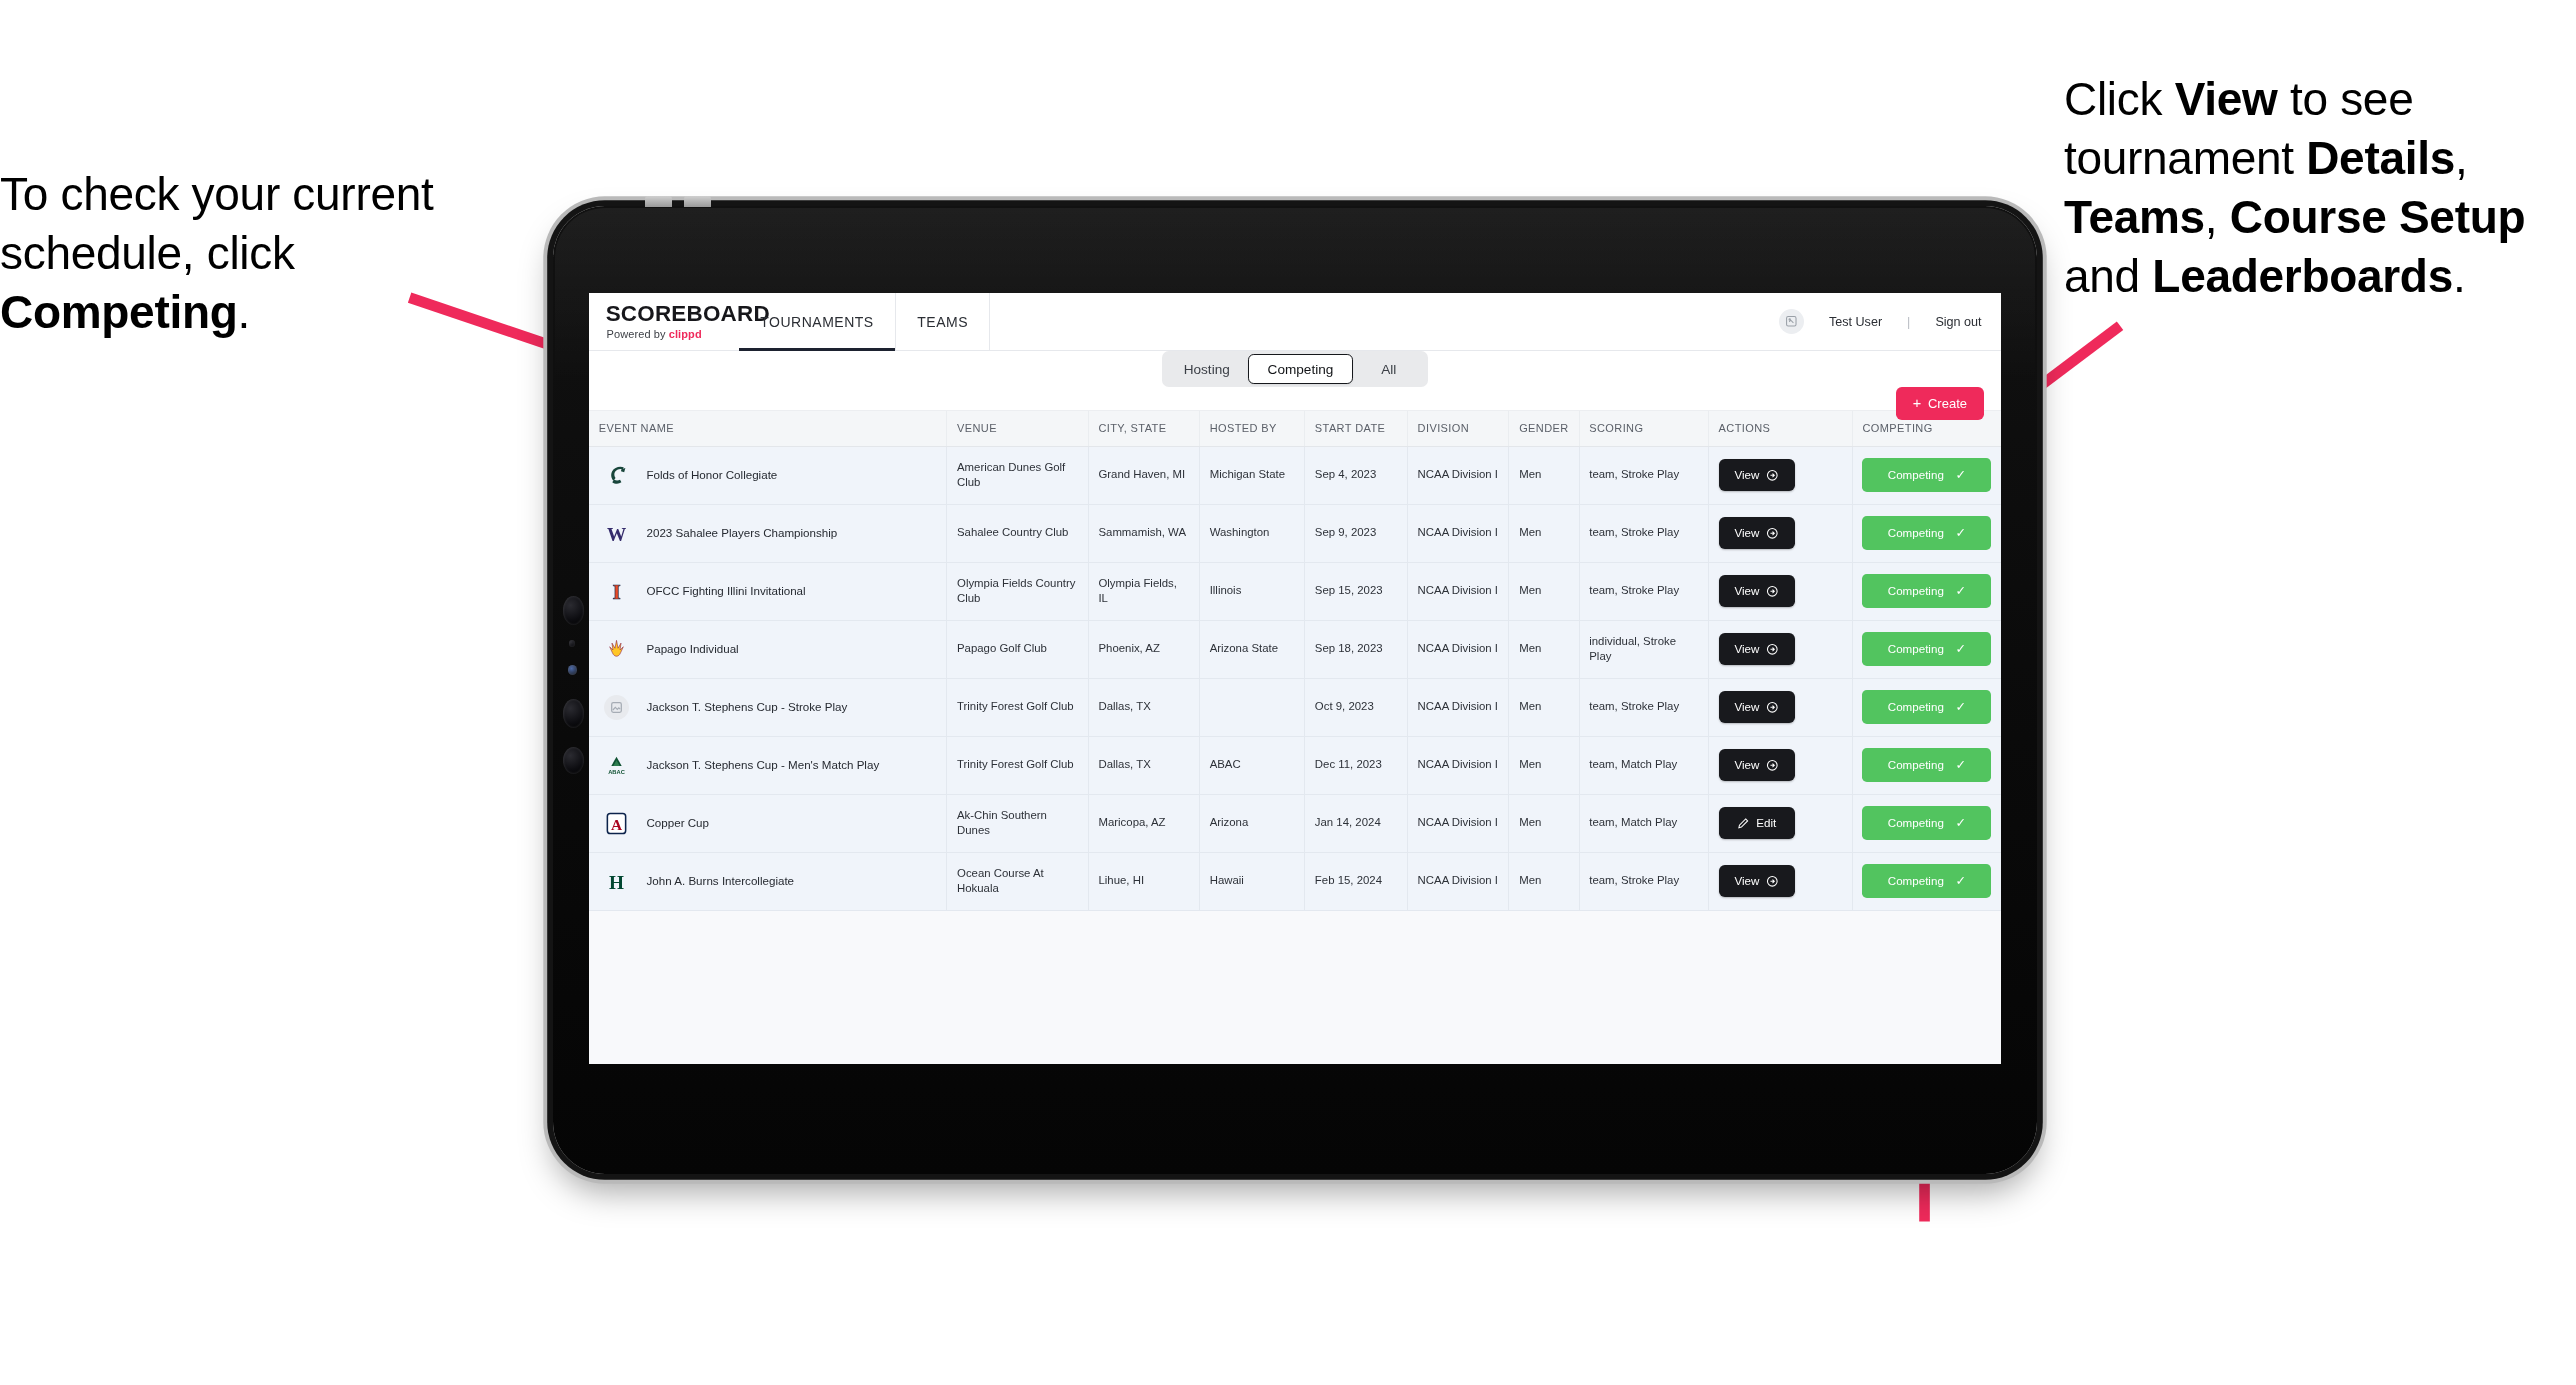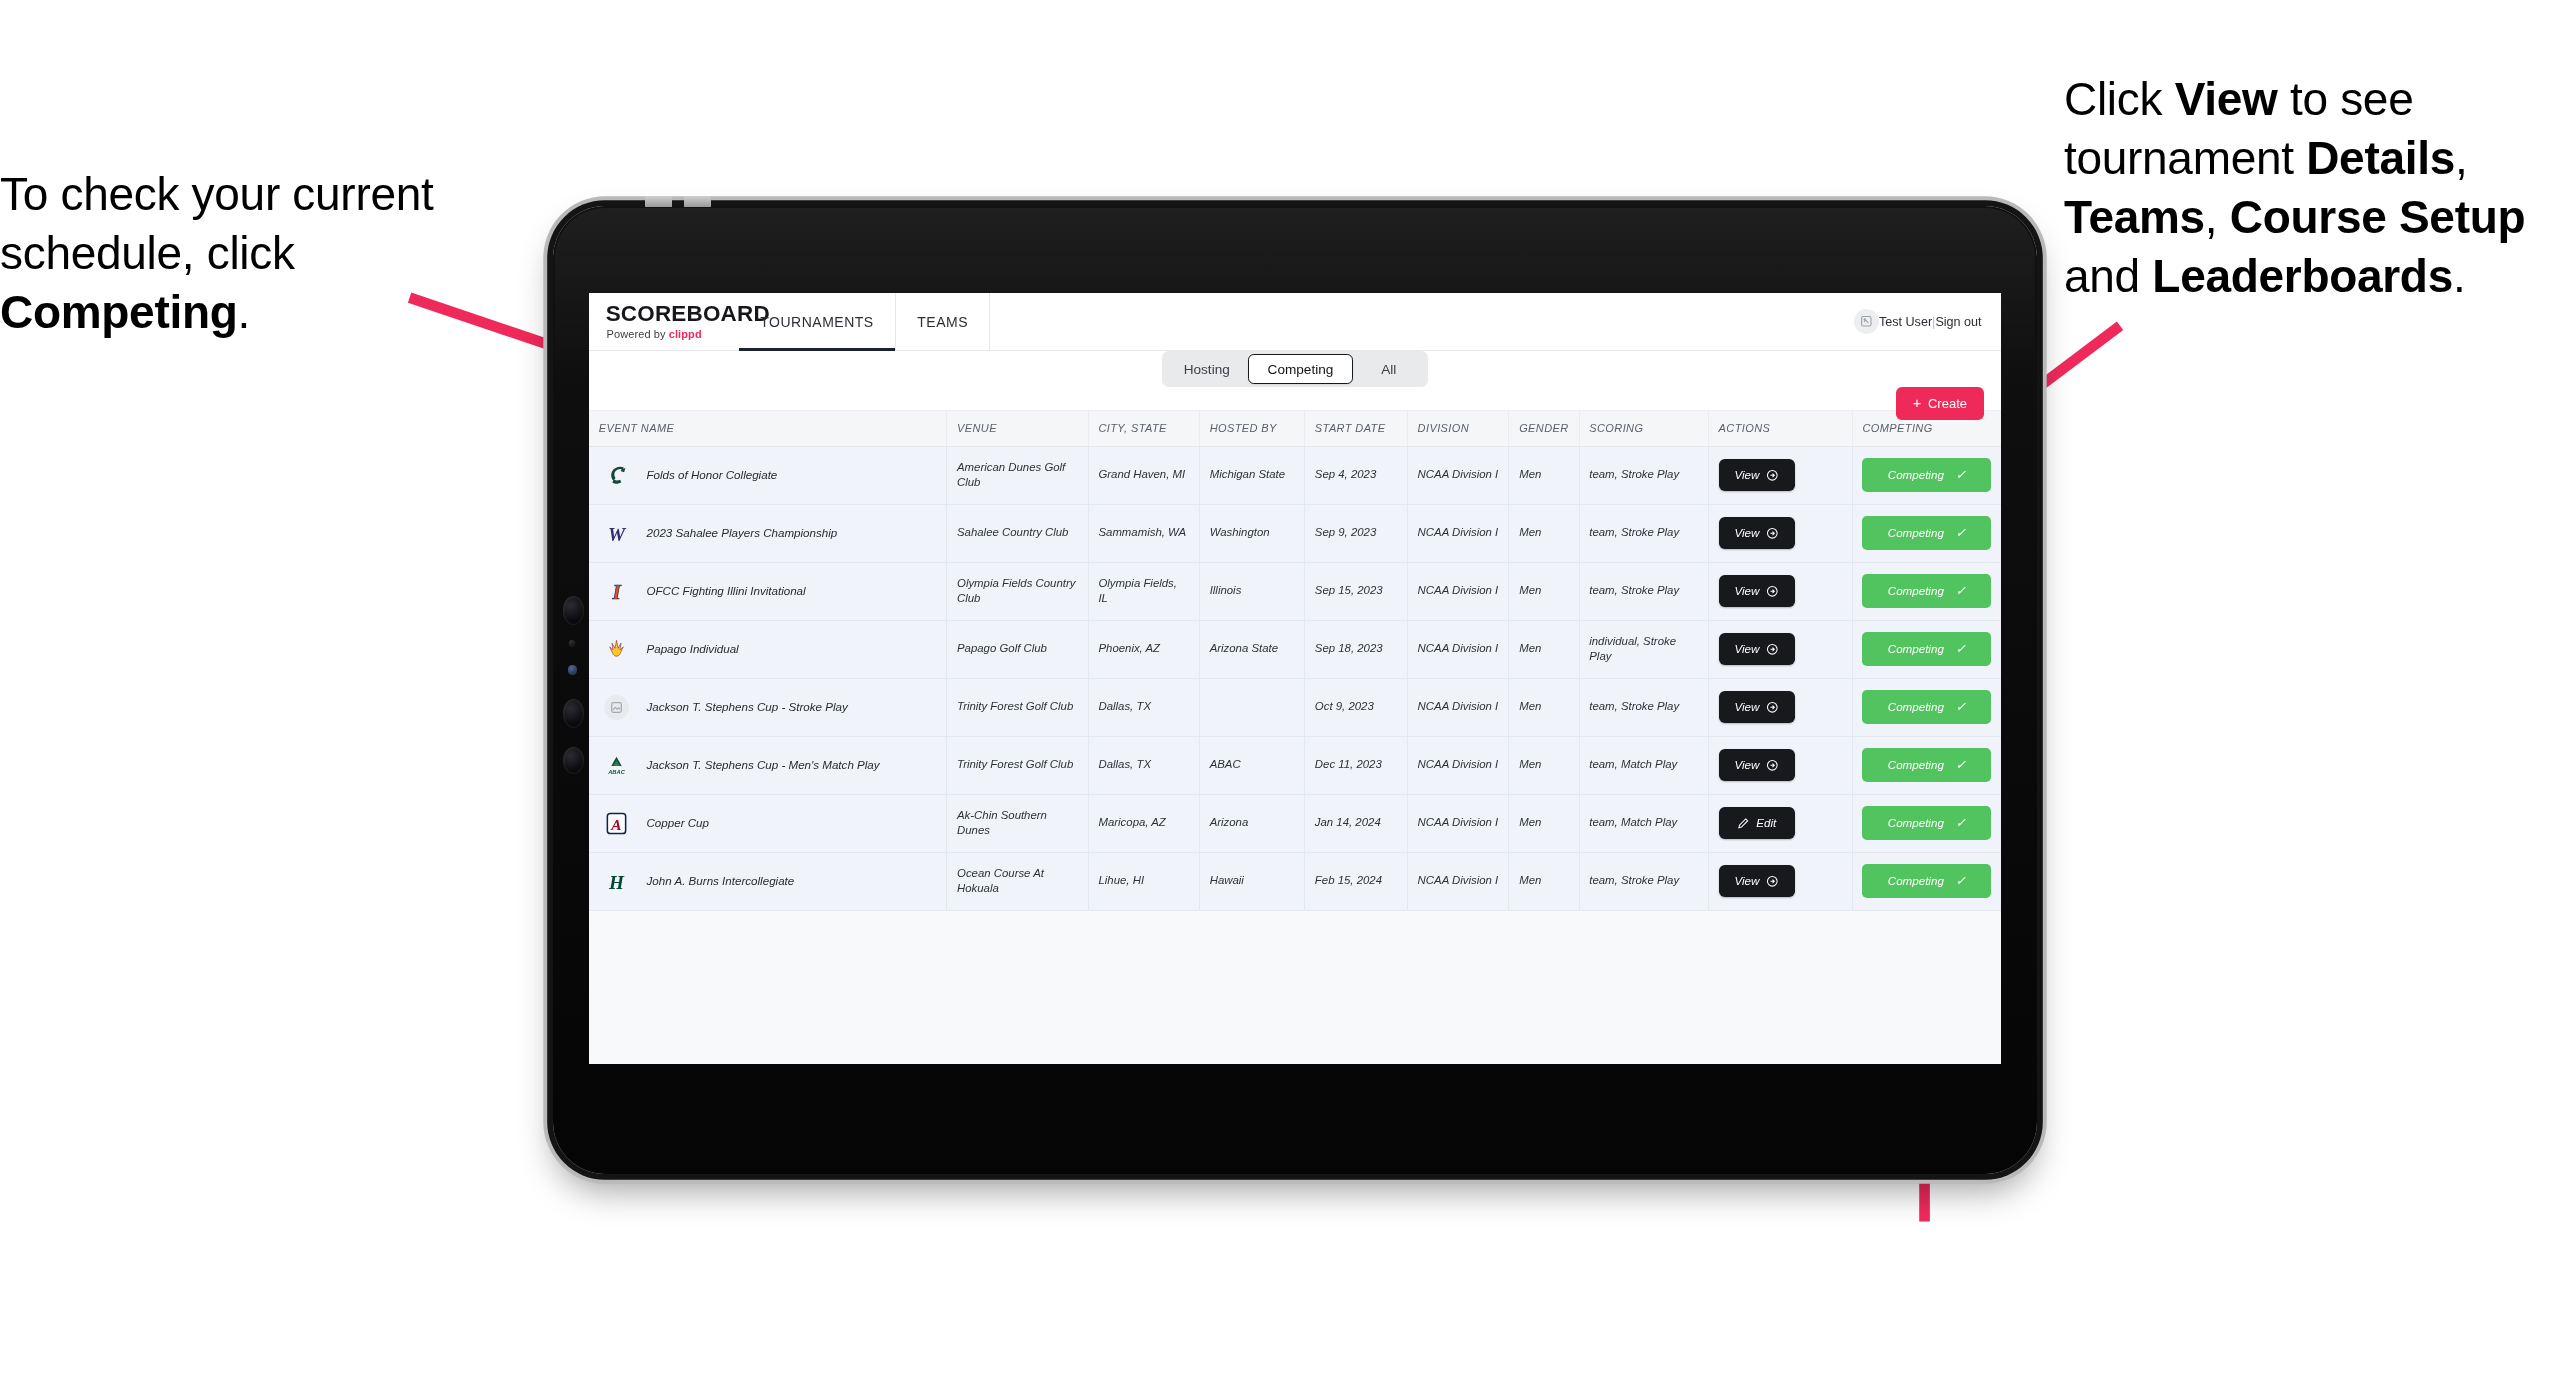--- a/index.html
+++ b/index.html
@@ -80,21 +80,21 @@
   .navtab{
     display:flex; align-items:center; padding:0 21.3px;
     font-size:14px; color:#2b2e34; letter-spacing:0.5px;
     border-right:1px solid #e6e8ec; position:relative;
   }
   .navtab:first-of-type{ border-left:1px solid #e6e8ec; }
   .navtab.active::after{
     content:""; position:absolute; left:0; right:0; bottom:-1px; height:2.9px; background:#1d2230;
   }
   .nav-right{
-    margin-left:auto; display:flex; align-items:center; gap:0; padding-right:19.4px;
+    margin-left:auto; display:flex; align-items:center; gap:25px; padding-right:19.4px;
   }
   .avatar{
     width:25px; height:25px; border-radius:50%; background:#eceef1;
     display:flex; align-items:center; justify-content:center;
     color:#9aa0a8; font-size:11.6px;
   }
   .user-text{ font-size:12.6px; color:#2b2e34; }
   .sep-pipe{ font-size:12.6px; color:#b8bcc2; }
   .signout{ font-size:12.6px; color:#2b2e34; }
 
@@ -116,21 +116,21 @@
   }
   .create-btn{
     margin-left:auto; background:#ef2a5b; color:#fff; border:none;
     font-size:13px; border-radius:5.8px; padding:8.7px 16.5px;
     display:flex; align-items:center; gap:6.8px; font-family:"Liberation Sans",sans-serif;
   }
   .create-btn .plus{ font-size:14.5px; line-height:1; }
 
   
   .tablewrap{ background:#f8f9fb; height:calc(100% - 118px); }
-  table{ border-collapse:collapse; width:100%; table-layout:fixed;font-style:italic; }
+  table{ border-collapse:collapse; width:100%; table-layout:fixed; }
   thead th{
     background:#f4f6f8; color:#5b6069; font-size:11px; font-weight:400;
     letter-spacing:0.4px; text-align:left; padding:10.7px 9.7px;
     border-bottom:1px solid #e3e6ea; border-right:1px solid #eaedf0;
     white-space:nowrap; vertical-align:middle; height:35px;
   }
   tbody td{
     background:#f0f4fa; font-size:11.4px; color:#2d3138;
     padding:9.7px 9.7px; border-bottom:1px solid #e3e8ef; border-right:1px solid #e3e8ef;
     vertical-align:middle; line-height:1.35; height:58px;

